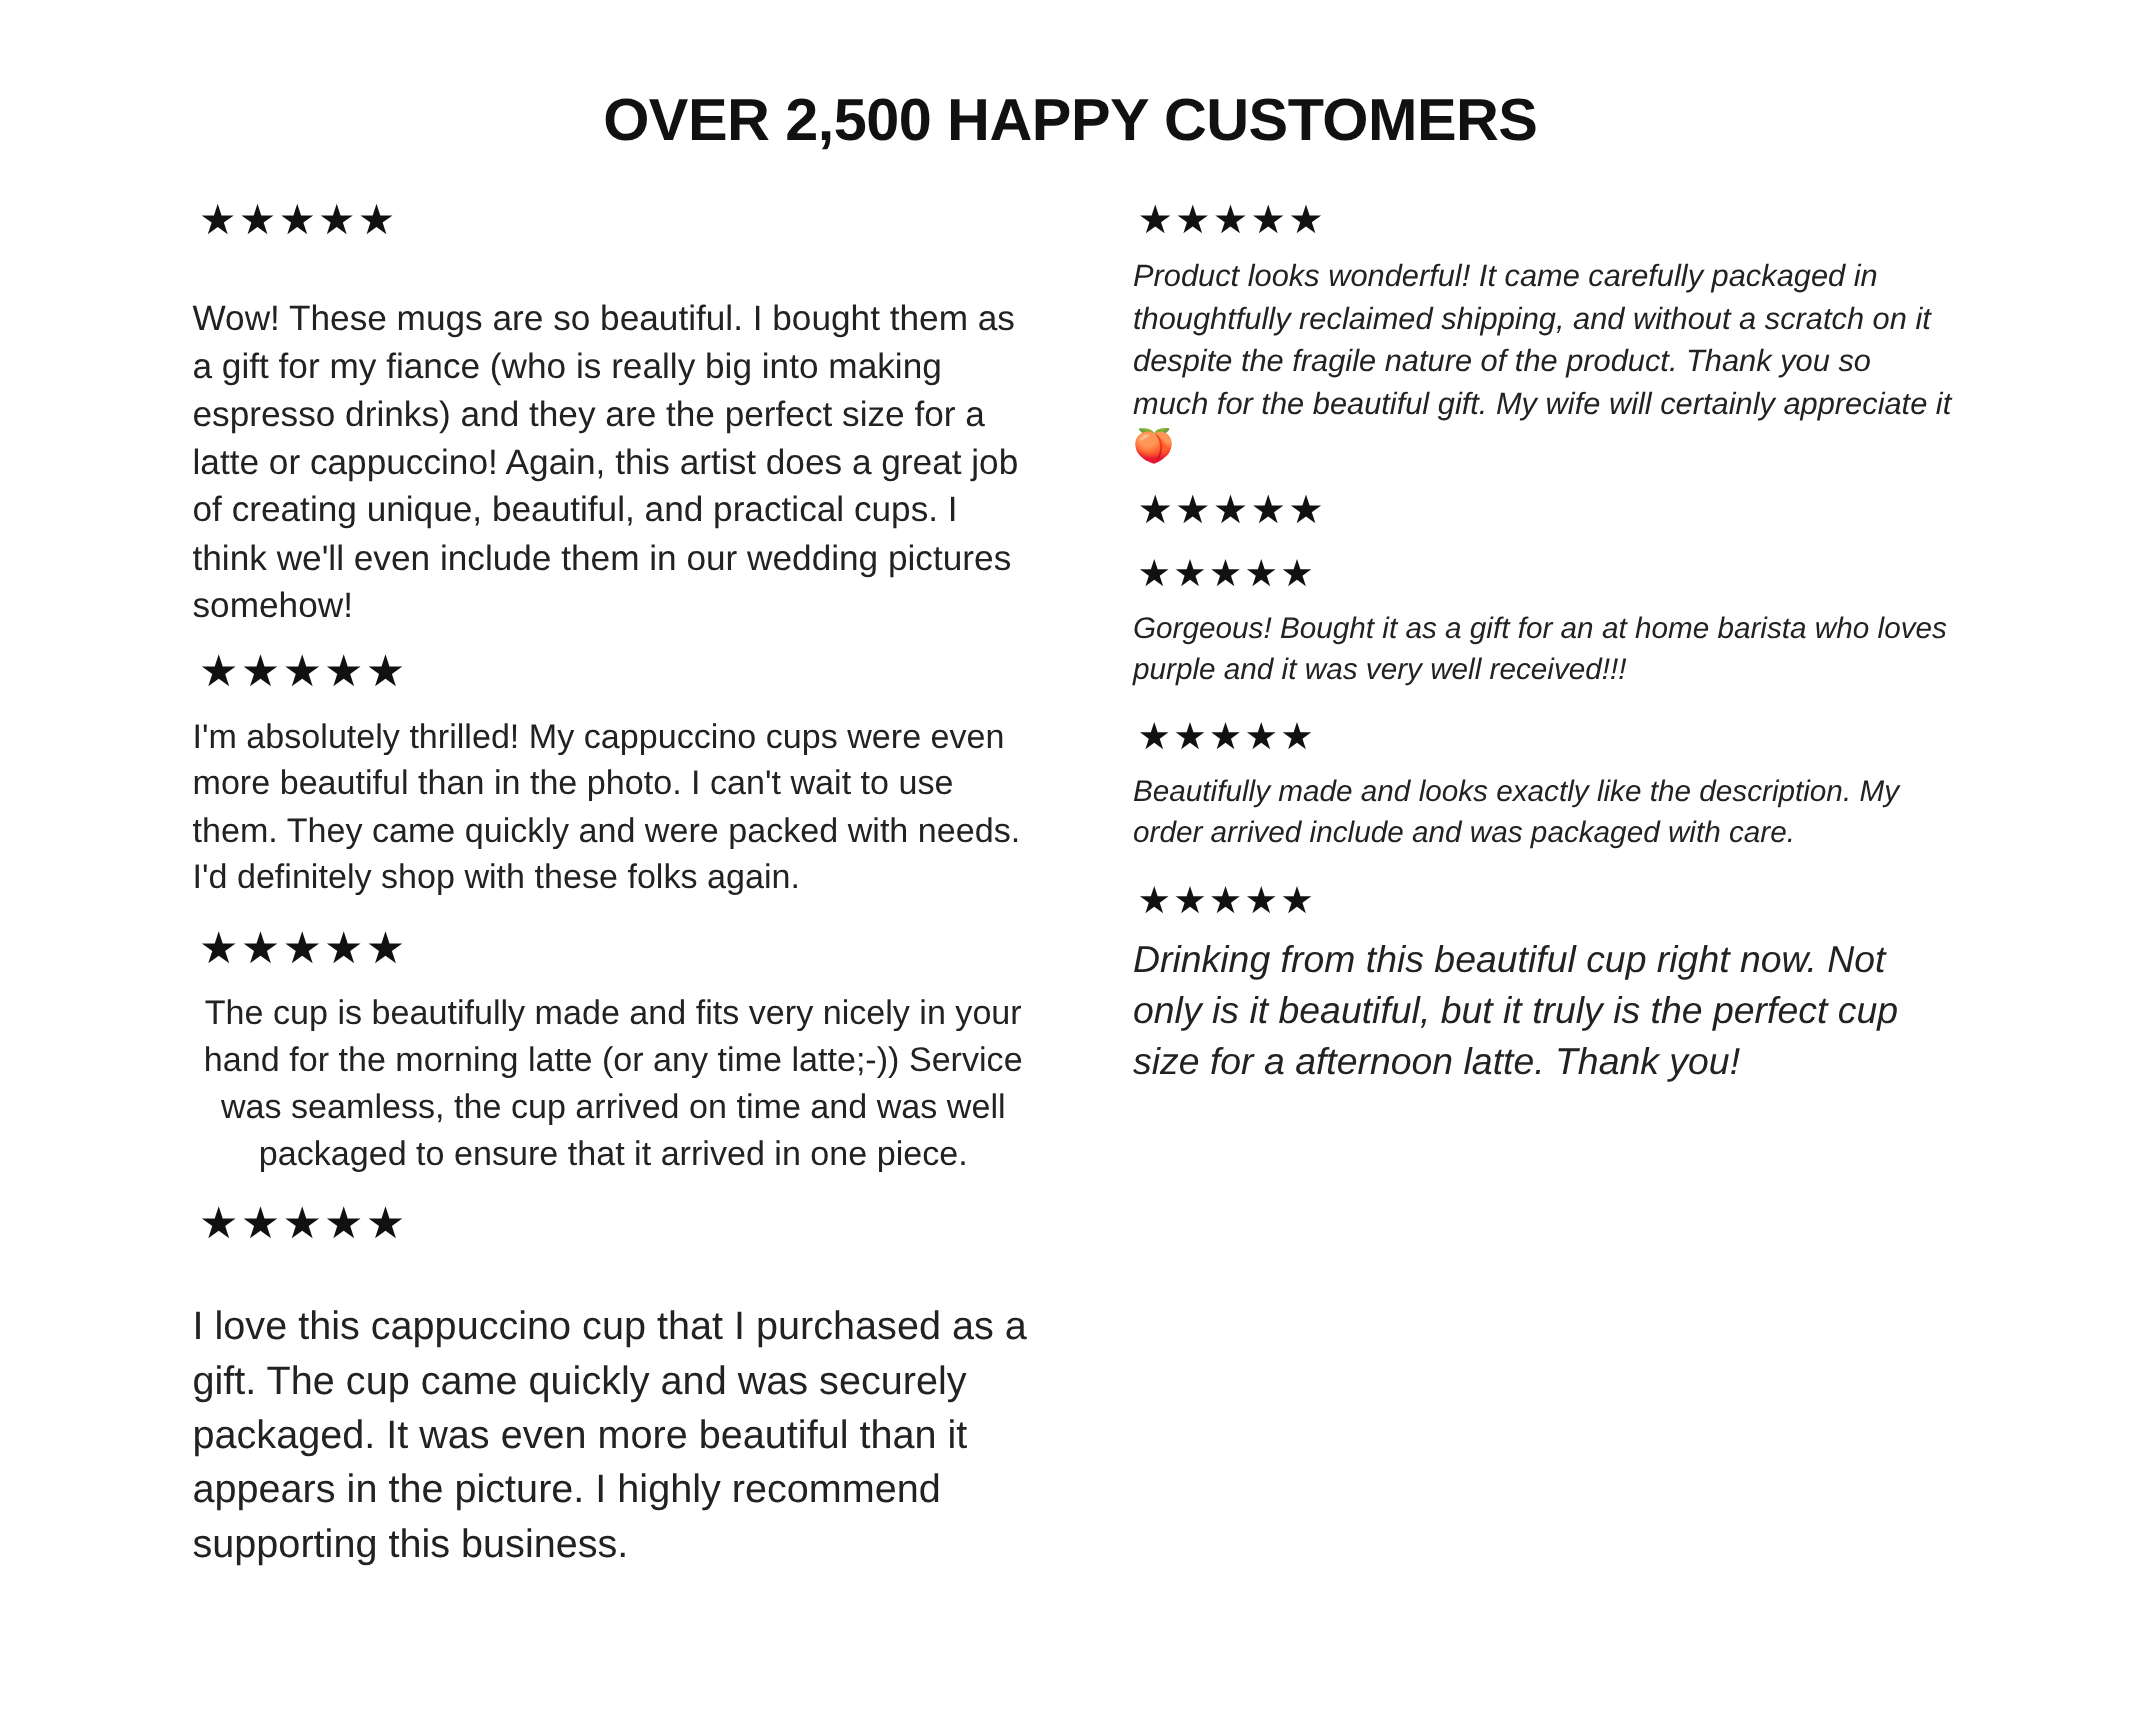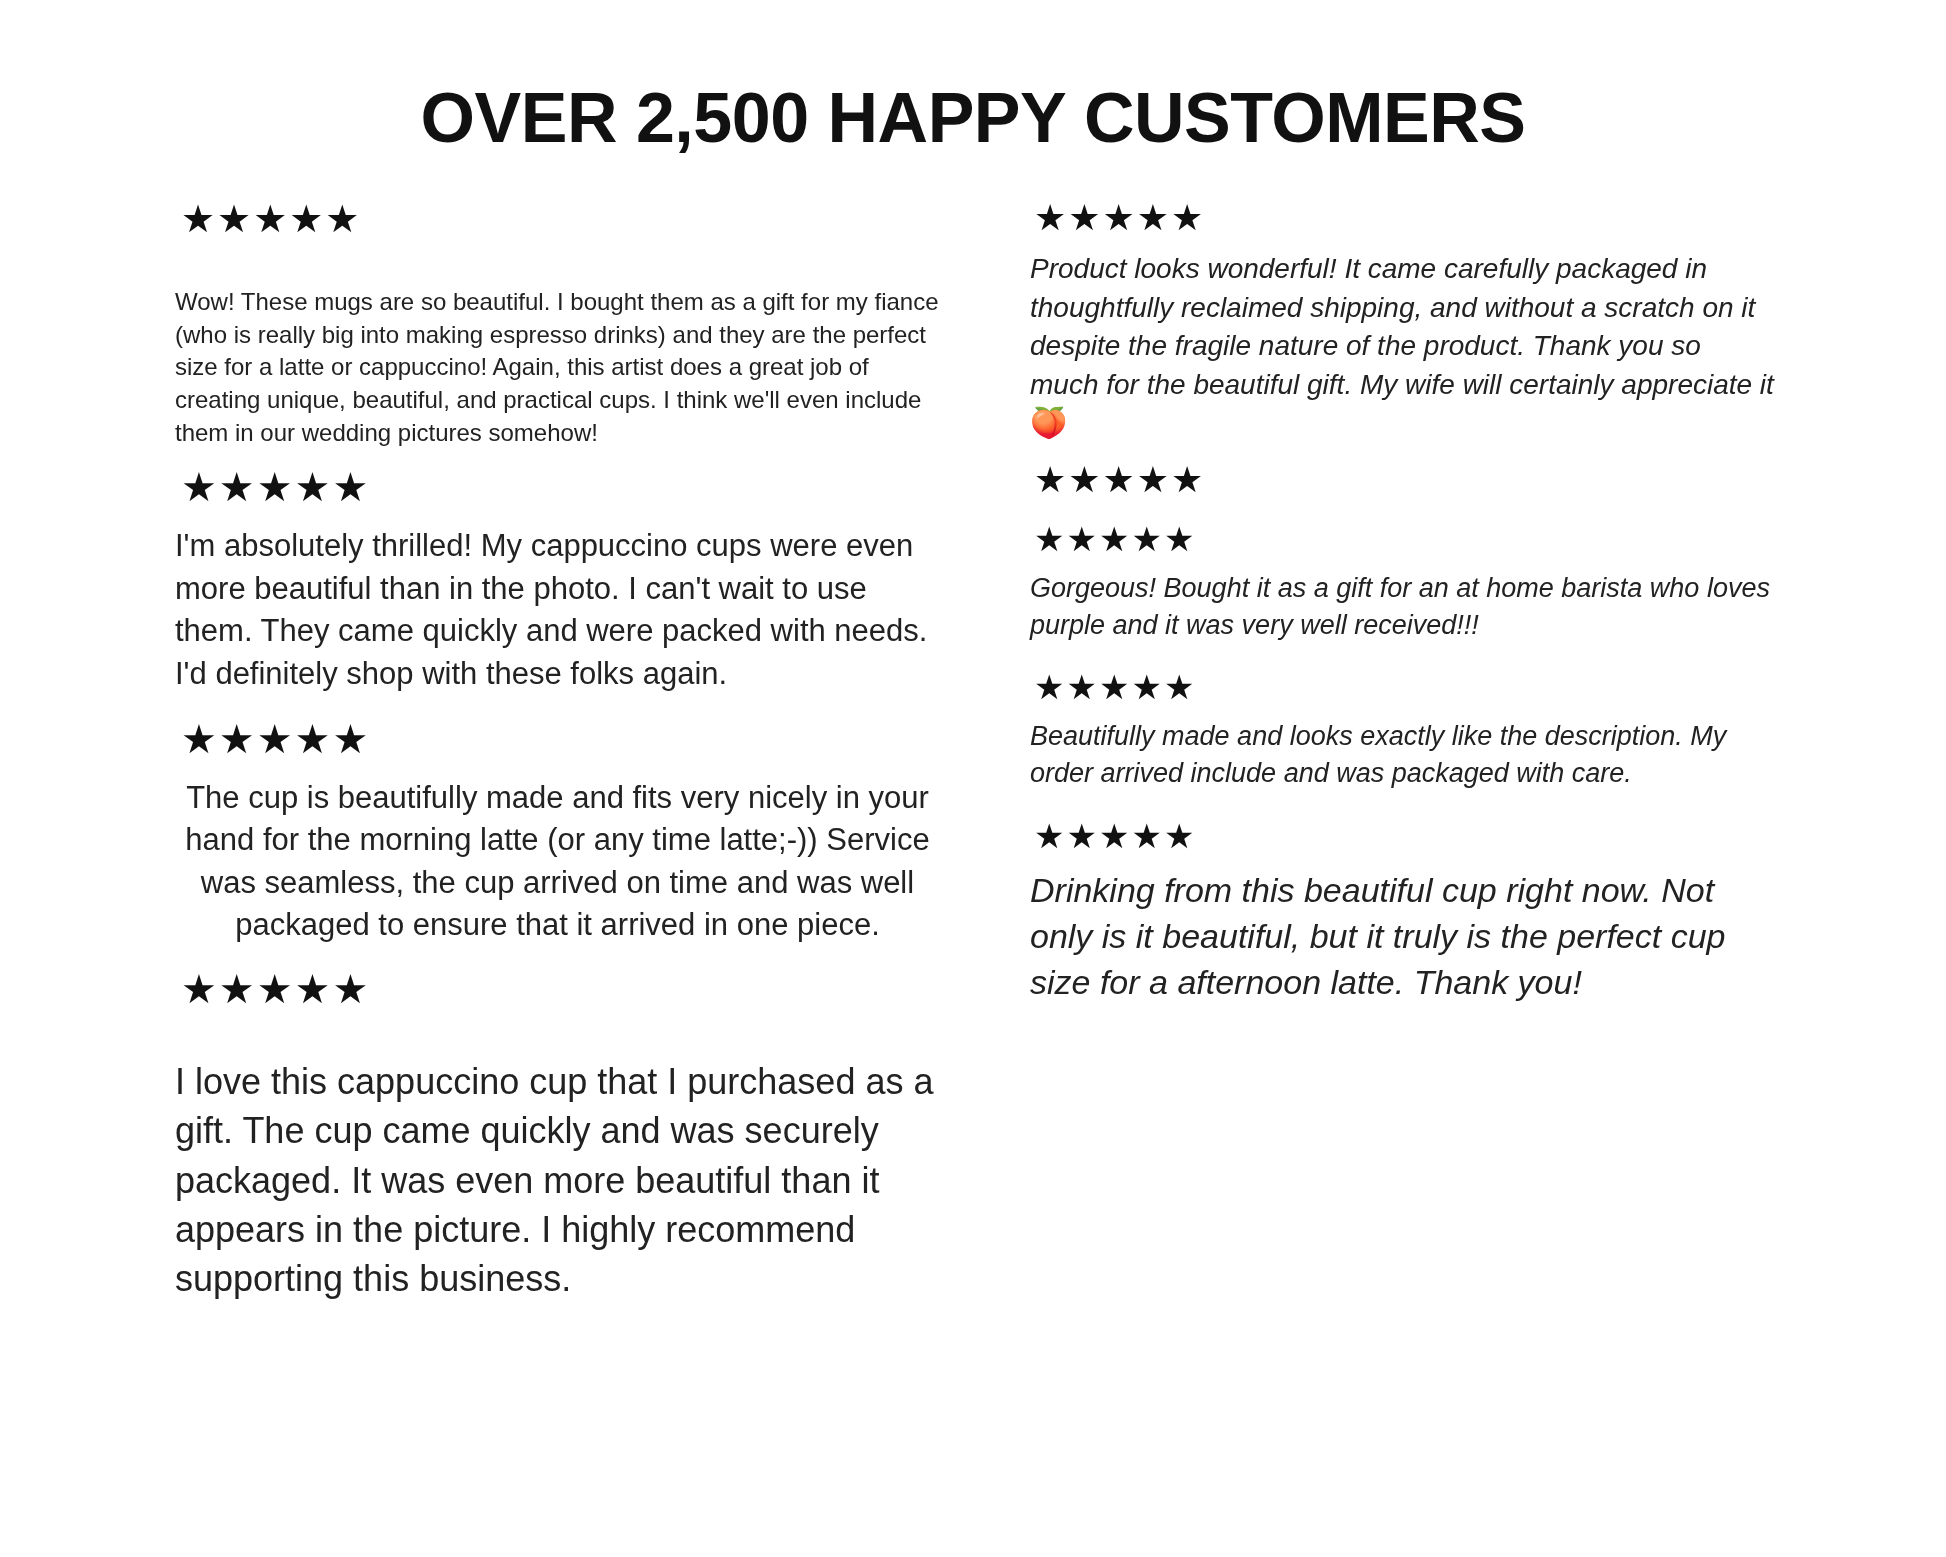--- a/index.html
+++ b/index.html
@@ -16,21 +16,21 @@
   }
   .page {
     position: relative;
     width: 1946px;
     height: 1557px;
     box-sizing: border-box;
     padding: 0;
   }
   .headline {
     text-align: center;
-    font-size: 70px;
+    font-size: 54px;
     font-weight: bold;
     letter-spacing: -0.5px;
     margin: 78px 0 0 0;
     color: #111111;
   }
   .columns {
     display: flex;
     flex-direction: row;
     align-items: flex-start;
     margin-top: 42px;
@@ -55,21 +55,21 @@
     white-space: nowrap;
   }
   .review-text {
     color: #222222;
     margin-top: 12px;
     white-space: pre-wrap;
   }
 
   
   .col-left .stars { font-size: 38px; padding-left: 6px; }
-  .col-left .review-text { font-size: 24px; line-height: 1.36; margin-top: 48px; }
+  .col-left .review-text { font-size: 32px; line-height: 1.36; margin-top: 48px; }
   .col-left .r1 { margin-bottom: 18px; }
   .col-left .r2 .stars { font-size: 40px; }
   .col-left .r2 .review-text { font-size: 31px; line-height: 1.37; margin-top: 18px; }
   .col-left .r2 { margin-bottom: 24px; }
   .col-left .r3 .stars { font-size: 40px; }
   .col-left .r3 .review-text { font-size: 31px; line-height: 1.37; margin-top: 18px; text-align: center; }
   .col-left .r3 { margin-bottom: 22px; }
   .col-left .r4 .stars { font-size: 40px; }
   .col-left .r4 .review-text { font-size: 36px; line-height: 1.37; }
 

